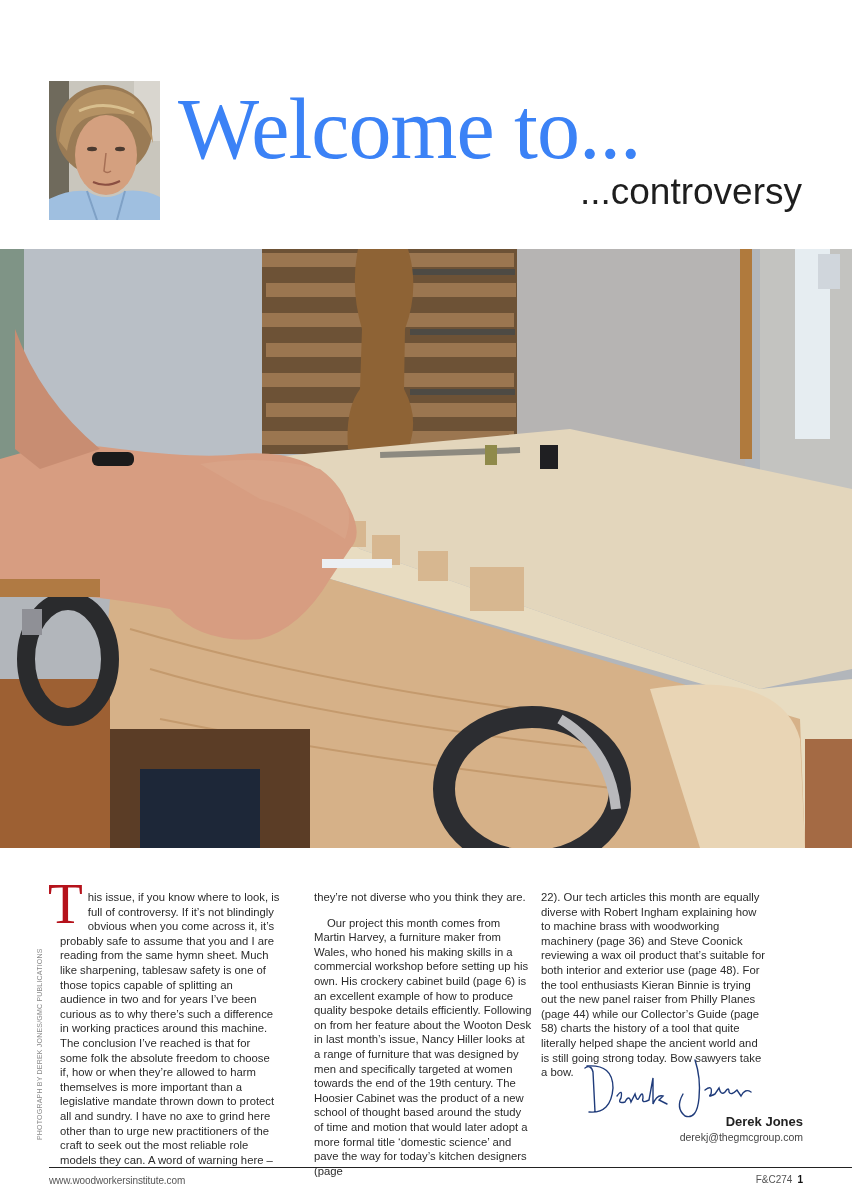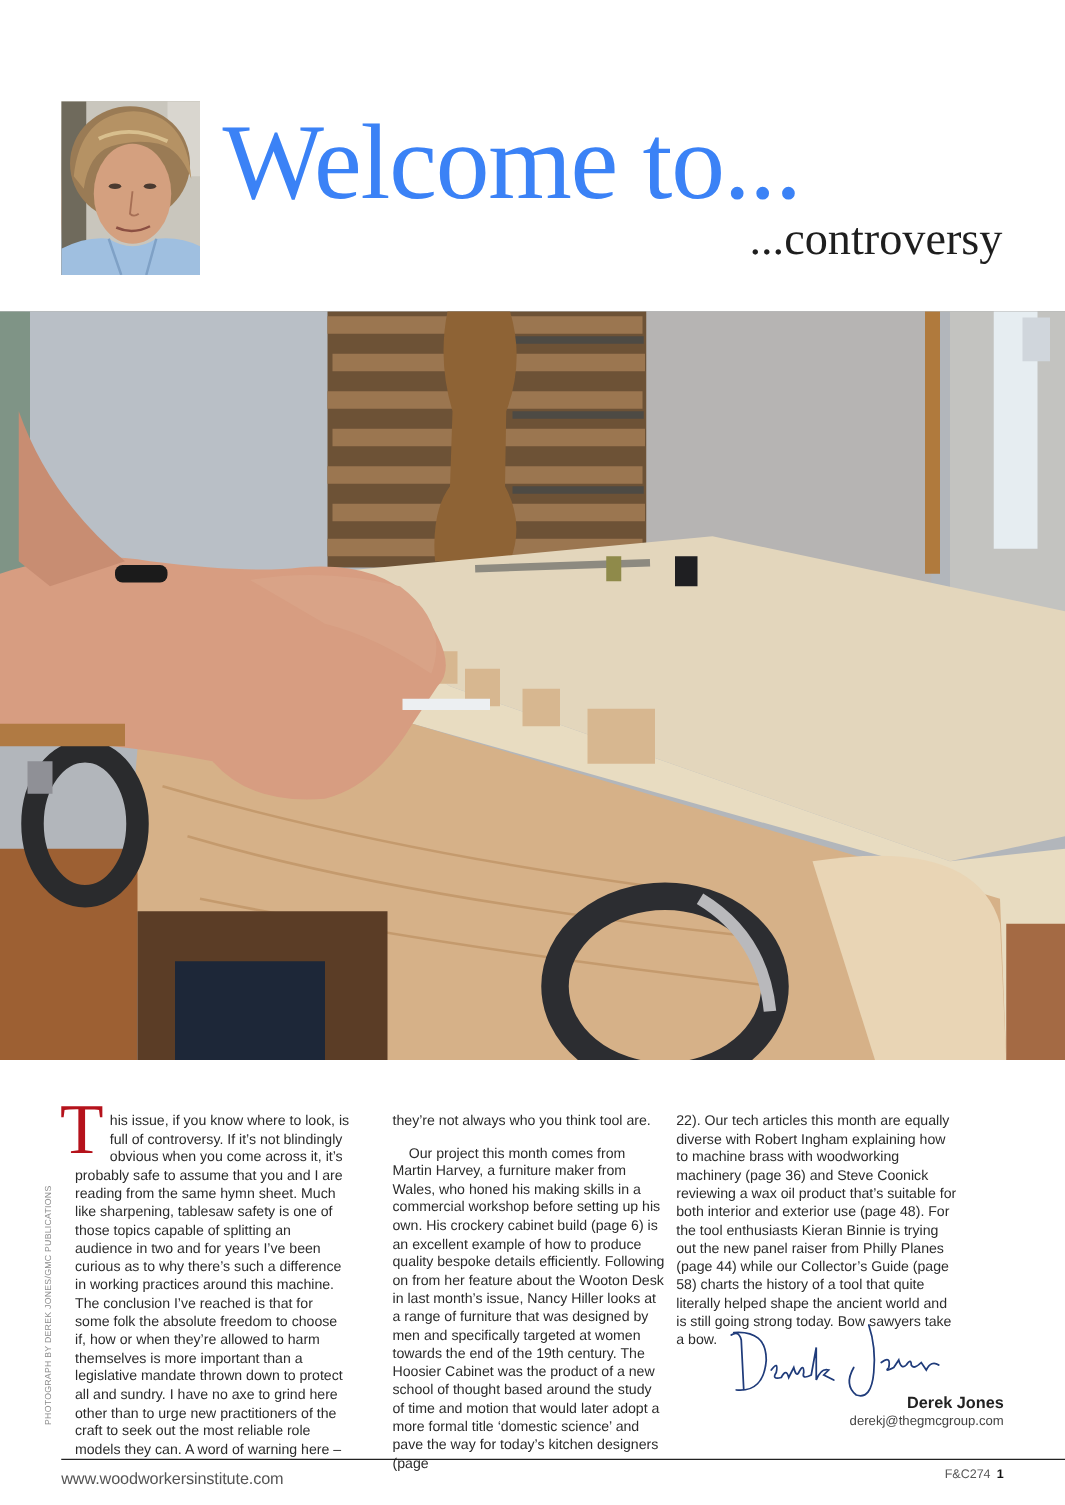--- a/index.html
+++ b/index.html
@@ -15,21 +15,21 @@
     .portrait svg { width: 100%; height: 100%; display: block; }
 
     .title {
       position: absolute; left: 178px; top: 84px;
       font-family: "Liberation Serif", serif;
       font-size: 86px; line-height: 90px; color: #3b82f6;
       letter-spacing: -1px; white-space: nowrap;
     }
     .subtitle {
       position: absolute; right: 50px; top: 172px;
-      font-family: Liberation Serif, serif;
+      font-family: Liberation Sans, sans-serif;
       font-size: 37px; line-height: 40px; color: #1e1e1e;
       white-space: nowrap;
     }
 
     
     .hero {
       position: absolute; left: 0; top: 249px; width: 852px; height: 599px;
       overflow: hidden; background: #a9a9a4;
     }
     .hero svg { width: 100%; height: 100%; display: block; }
@@ -72,21 +72,21 @@
     .sig-email {
       position: absolute; right: 49px; top: 1131px;
       font-size: 10.5px; color: #444; text-align: right;
     }
 
     
     .footer-rule {
       position: absolute; left: 49px; top: 1167px; width: 803px; height: 1px; background: #222;
     }
     .footer-url {
-      position: absolute; left: 49px; top: 1175px; font-size: 13px; color: #555; letter-spacing: -0.1px;
+      position: absolute; left: 49px; top: 1175px; font-size: 10px; color: #555; letter-spacing: -0.1px;
     }
     .footer-issue {
       position: absolute; right: 49px; top: 1174px; font-size: 10px; color: #555;
     }
     .footer-issue .pg { font-weight: bold; color: #111; margin-left: 5px; }
   </style>
 </head>
 <body>
 
 <div class="portrait" aria-label="Portrait of editor Derek Jones">
@@ -191,21 +191,21 @@
 </div>
 
 <div class="credit">PHOTOGRAPH BY DEREK JONES/GMC PUBLICATIONS</div>
 
 <div class="col col1">
   <span class="dropcap">T</span>
   <p>his issue, if you know where to look, is full of controversy. If it’s not blindingly obvious when you come across it, it’s probably safe to assume that you and I are reading from the same hymn sheet. Much like sharpening, tablesaw safety is one of those topics capable of splitting an audience in two and for years I’ve been curious as to why there’s such a difference in working practices around this machine. The conclusion I’ve reached is that for some folk the absolute freedom to choose if, how or when they’re allowed to harm themselves is more important than a legislative mandate thrown down to protect all and sundry. I have no axe to grind here other than to urge new practitioners of the craft to seek out the most reliable role models they can. A word of warning here –</p>
 </div>
 
 <div class="col col2">
-  <p>they’re not always who you think tool are.</p>
+  <p>they’re not diverse who you think they are.</p>
   <p class="indent">Our project this month comes from Martin Harvey, a furniture maker from Wales, who honed his making skills in a commercial workshop before setting up his own. His crockery cabinet build (page 6) is an excellent example of how to produce quality bespoke details efficiently. Following on from her feature about the Wooton Desk in last month’s issue, Nancy Hiller looks at a range of furniture that was designed by men and specifically targeted at women towards the end of the 19th century. The Hoosier Cabinet was the product of a new school of thought based around the study of time and motion that would later adopt a more formal title ‘domestic science’ and pave the way for today’s kitchen designers (page</p>
 </div>
 
 <div class="col col3">
   <p>22). Our tech articles this month are equally diverse with Robert Ingham explaining how to machine brass with woodworking machinery (page 36) and Steve Coonick reviewing a wax oil product that’s suitable for both interior and exterior use (page 48). For the tool enthusiasts Kieran Binnie is trying out the new panel raiser from Philly Planes (page 44) while our Collector’s Guide (page 58) charts the history of a tool that quite literally helped shape the ancient world and is still going strong today. Bow sawyers take a bow.</p>
 </div>
 
 <div class="signature" aria-label="Derek Jones">
   <svg viewBox="0 0 170 64">
     <g fill="none" stroke="#1f3b7a" stroke-width="1.4" stroke-linecap="round">

